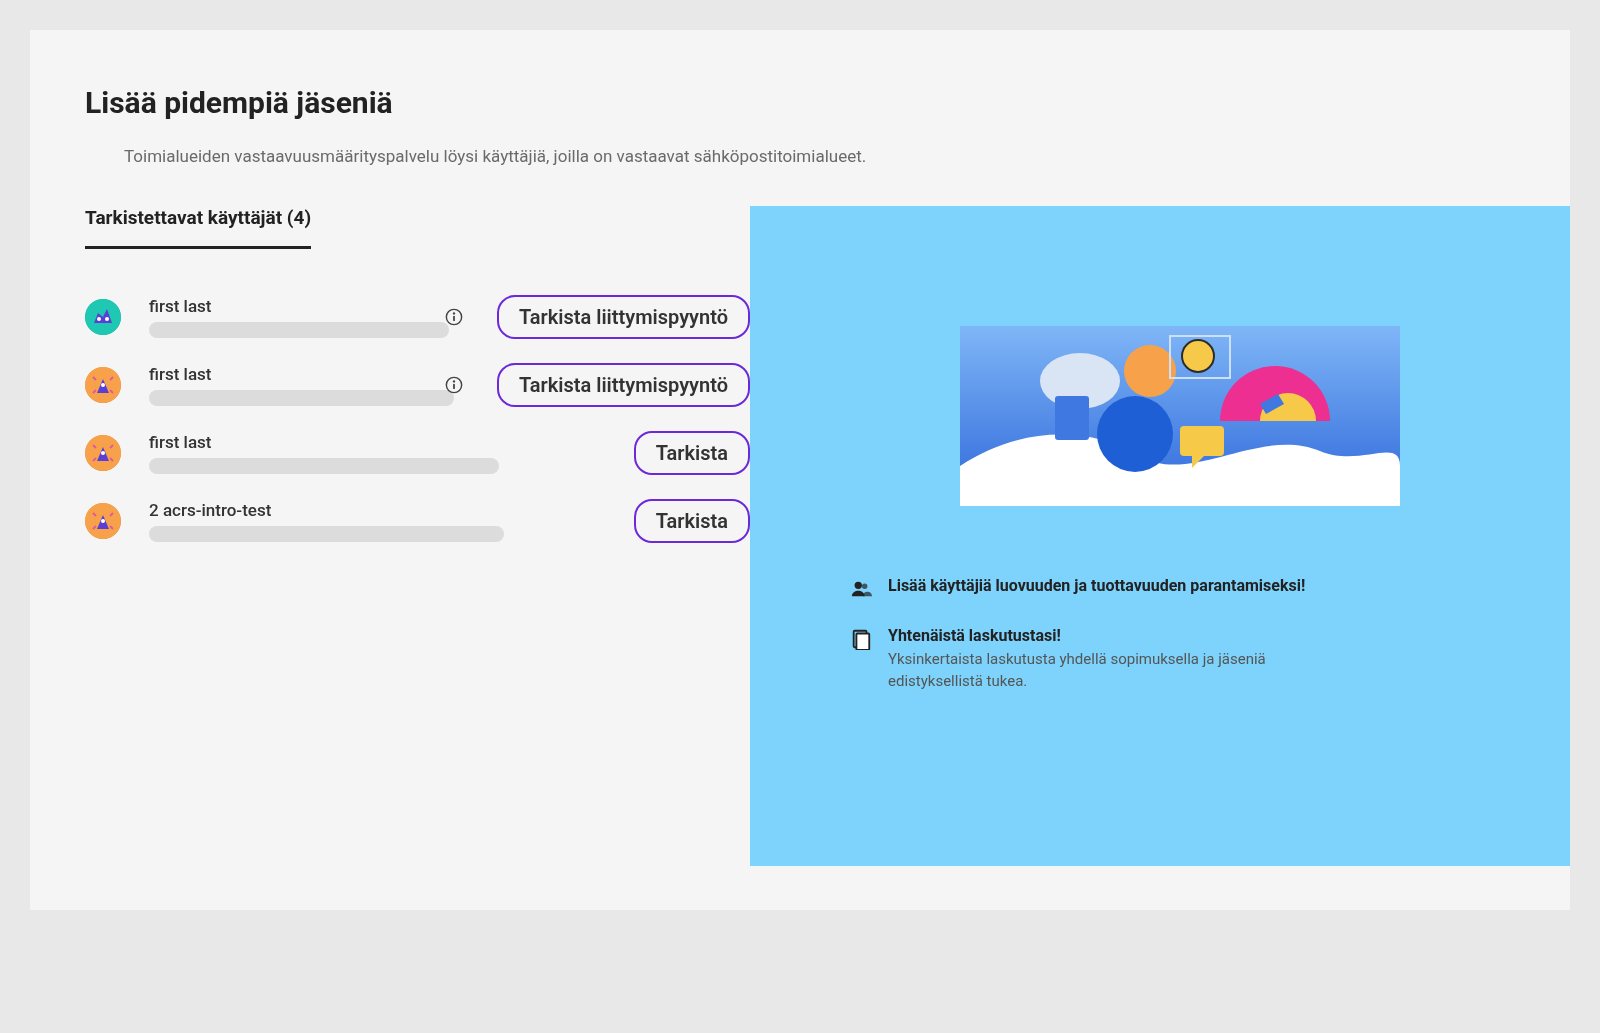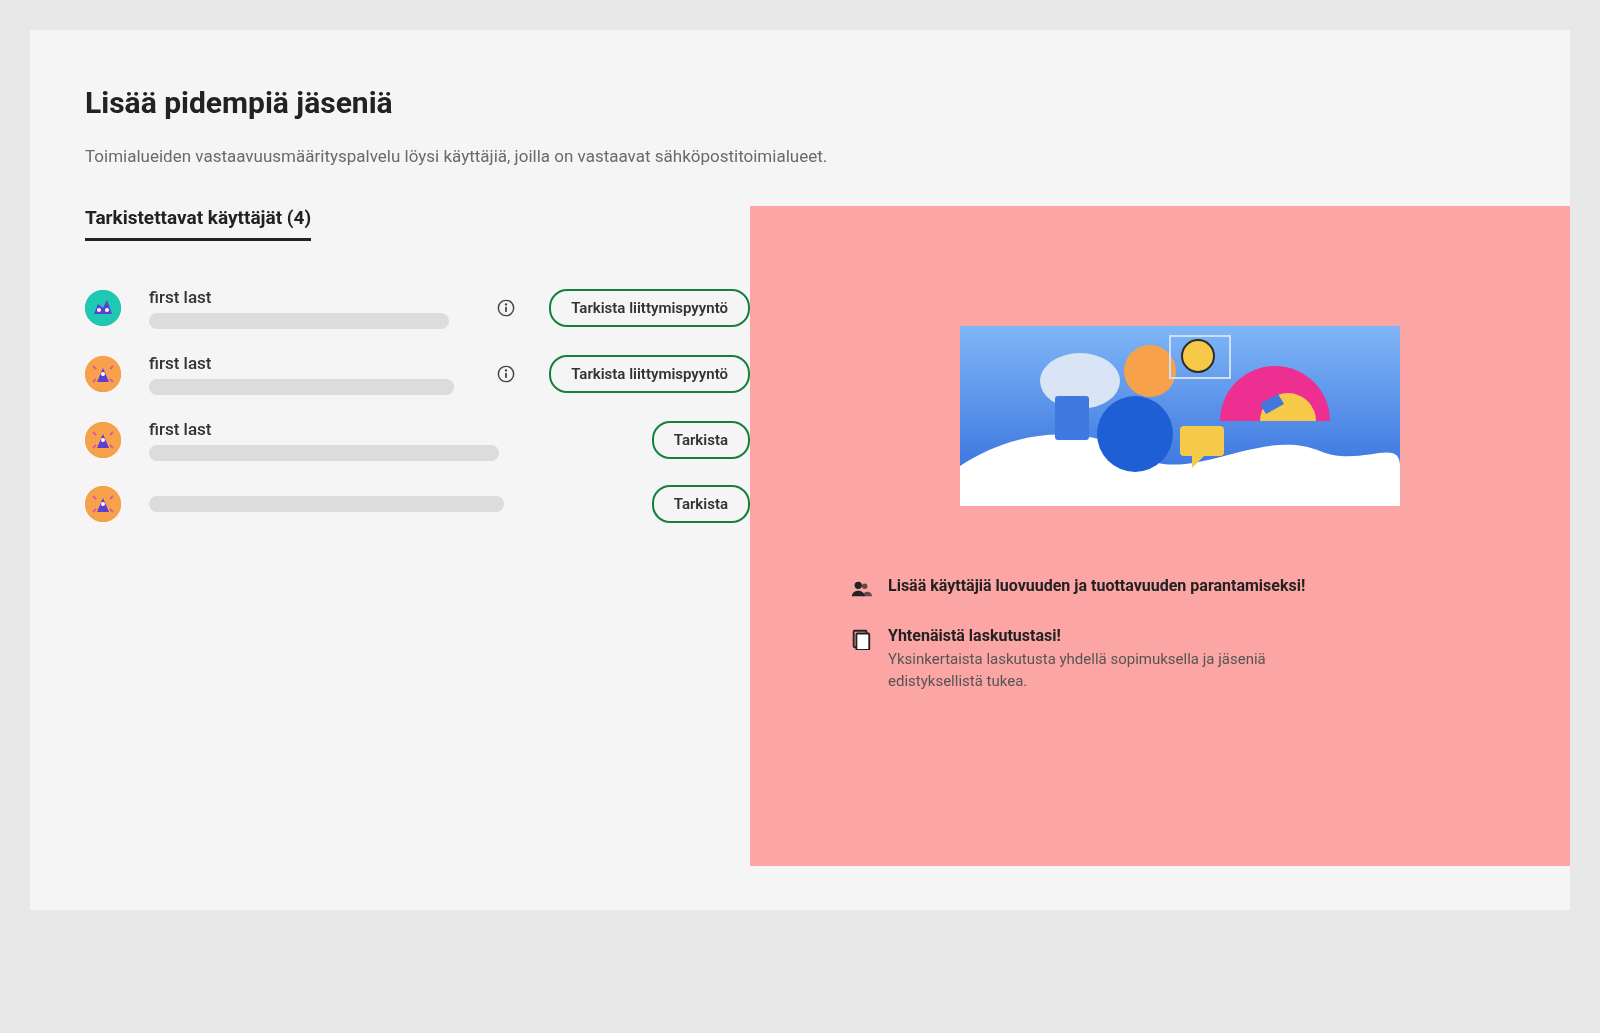--- a/index.html
+++ b/index.html
@@ -23,47 +23,48 @@
   .page-title {
     font-size: 30px;
     font-weight: 700;
     color: #222;
     margin-bottom: 26px;
   }
   .page-subtitle {
     font-size: 17px;
     color: #6a6a6a;
     font-weight: 400;
+    margin-left: 39px;
   }
   .content-row {
     display: flex;
     align-items: stretch;
   }
   .left-col {
     flex: 0 0 720px;
     padding: 0 0 0 55px;
   }
   .right-col {
     flex: 1;
-    background: #fca5a5;
+    background: #7dd3fc;
     padding: 120px 60px 60px 100px;
     min-height: 660px;
   }
 
   
   .tabs {
     display: flex;
     gap: 28px;
     margin-bottom: 36px;
   }
   .tab {
     font-size: 19px;
     font-weight: 600;
     color: #7a7a7a;
-    padding-bottom: 12px;
+    padding-bottom: 20px;
     cursor: pointer;
     position: relative;
   }
   .tab.active {
     color: #222;
     font-weight: 700;
   }
   .tab.active::after {
     content: "";
     position: absolute;
@@ -113,24 +114,24 @@
 
   .info-icon {
     width: 18px; height: 18px;
     flex: none;
     margin-right: 6px;
   }
   .info-icon svg { width:100%; height:100%; display:block; }
 
   .action-btn {
     flex: none;
-    border: 2px solid #15803d;
+    border: 2px solid #6d28d9;
     background: transparent;
     border-radius: 18px;
-    font-size: 15px;
+    font-size: 20px;
     font-weight: 600;
     color: #333;
     padding: 8px 20px;
     cursor: pointer;
     font-family: inherit;
   }
 
   
   .illus {
     width: 100%;
@@ -247,20 +248,21 @@
           <div class="user-row">
             <div class="avatar orange">
               <svg viewBox="0 0 36 36">
                 <circle cx="18" cy="18" r="18" fill="#f7a24a"></circle>
                 <path d="M12 26 l6 -14 l6 14 Z" fill="#5a3fd6"></path>
                 <circle cx="18" cy="18" r="2" fill="#fff"></circle>
                 <path d="M8 10 l3 3 M28 10 l-3 3 M8 26 l3 -3 M28 26 l-3 -3" stroke="#e05aa0" stroke-width="2"></path>
               </svg>
             </div>
             <div class="user-text">
+              <div class="user-name">2 acrs-intro-test</div>
               <div class="redact-bar redact-w4"></div>
             </div>
             <button class="action-btn">Tarkista</button>
           </div>
         </div>
 
     </div>
 
     <div class="right-col">
 

